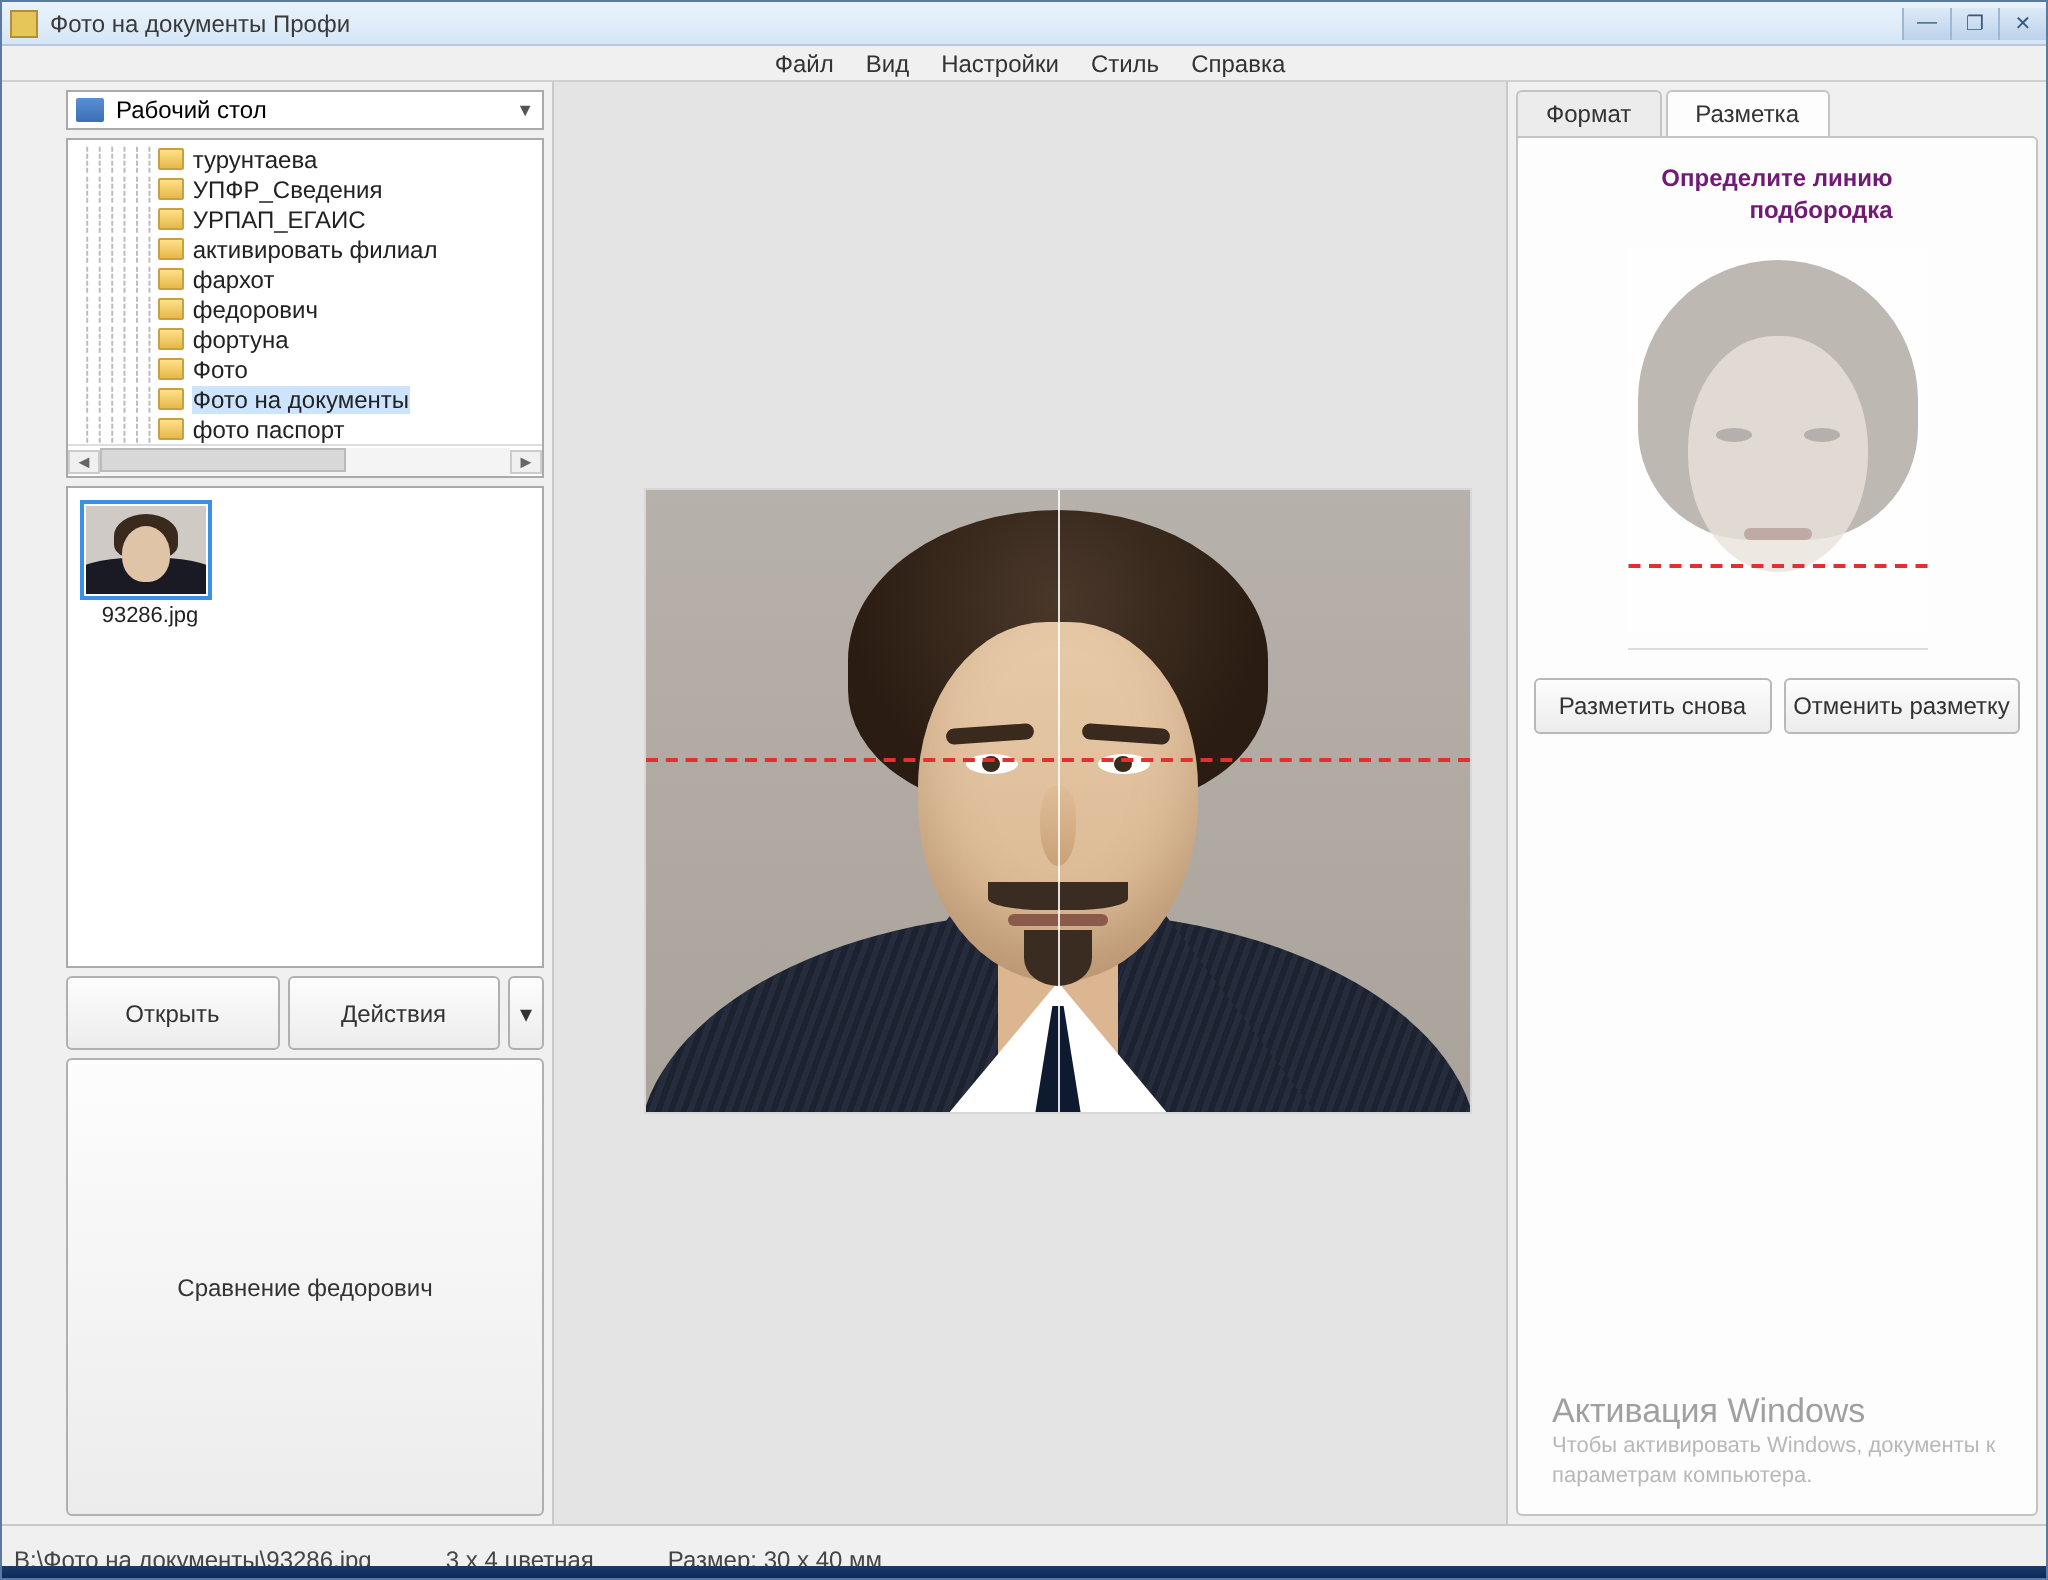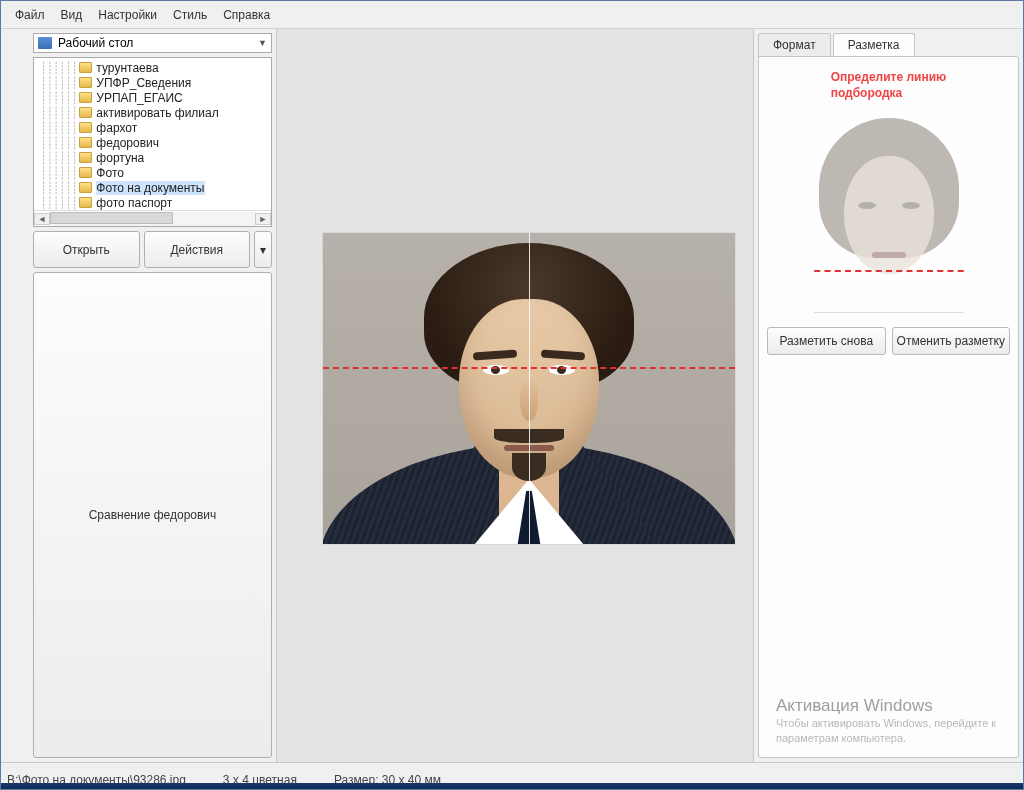--- a/index.html
+++ b/index.html
@@ -9,21 +9,21 @@
 
 
 .titlebar { height: 22px; background: linear-gradient(#eaf3fb,#d6e6f6); display: flex; align-items: center; padding-left: 4px; border-bottom: 1px solid #b8c8d8; }
 .titlebar .app-icon { width: 14px; height: 14px; background: #e6c65a; border:1px solid #b09030; margin-right:6px; }
 .titlebar .title { color:#3a3a3a; flex:1; }
 .wbtn-group { display:flex; }
 .wbtn { width:24px; height:16px; background:linear-gradient(#dce9f6,#bcd3eb); border-left:1px solid #9db8d4; display:flex; align-items:center; justify-content:center; color:#3a5a7a; font-size:10px; cursor:pointer; }
 .wbtn.close { background:linear-gradient(#dce9f6,#bcd3eb); }
 
 
-.menubar { height: 28px; background:#f0f0f0; border-bottom:1px solid #d0d0d0; display:flex; align-items:center; padding-left:6px; gap:0; }
+.menubar { height: 18px; background:#f0f0f0; border-bottom:1px solid #d0d0d0; display:flex; align-items:center; padding-left:6px; gap:0;justify-content:center; }
 .menubar span { padding: 3px 8px; color:#333; cursor:pointer; }
 
 
 .body { flex:1; display:flex; overflow:hidden; }
 
 
 .left { width: 248px; min-width:248px; background:#f0f0f0; border-right:1px solid #c8c8c8; display:flex; flex-direction:column; padding:4px; gap:4px; overflow:hidden;margin-left:28px; }
 
 .dropdown { height:20px; background:#fff; border:1px solid #aaa; display:flex; align-items:center; padding:0 4px; cursor:pointer; }
 .dropdown .dicon { width:14px; height:12px; background:linear-gradient(#5a8fd6,#3a6fb6); margin-right:6px; border-radius:1px; }
@@ -77,21 +77,21 @@
 .photo .lapel-l{left:70px;clip-path:polygon(0 100%,100% 100%,70% 0);} .photo .lapel-r{right:70px;clip-path:polygon(0 100%,100% 100%,30% 0);}
 .photo .vline{position:absolute;left:50%;top:0;bottom:0;width:0;border-left:1px solid rgba(255,255,255,.85);}
 .photo .hline{position:absolute;left:0;right:0;top:134px;height:0;border-top:2px dashed #e03030;}
 
 
 .right { width:270px; min-width:270px; background:#f0f0f0; border-left:1px solid #c8c8c8; display:flex; flex-direction:column; padding:4px; }
 .tabs { display:flex; height:24px; }
 .tab { padding:4px 14px; background:#ececec; border:1px solid #c4c4c4; border-bottom:none; border-radius:3px 3px 0 0; margin-right:2px; cursor:pointer; color:#333;}
 .tab.active { background:#fdfdfd; }
 .tabbody { flex:1; border:1px solid #c4c4c4; background:#fdfdfd; border-radius:0 3px 3px 3px; margin-top:-1px; padding:12px 8px; display:flex; flex-direction:column; align-items:center; position:relative;}
-.tabbody h3 { font-size:13px; font-weight:bold; text-align:left; line-height:1.25; color:#ef4444; font-family:Georgia, serif;}
+.tabbody h3 { font-size:13px; font-weight:bold; text-align:right; line-height:1.25; color:#701a75; font-family:Georgia, serif;}
 .sample { margin-top:10px; padding-bottom:8px; border-bottom:1px solid #ddd; }
 .sample-photo{ width:150px; height:192px; background:#fefefe; position:relative; overflow:hidden;}
 .sample-photo .hair2{position:absolute;left:50%;top:6px;transform:translateX(-50%);width:140px;height:140px;background:#7d7168;border-radius:50% 50% 40% 40%; opacity:.5;}
 .sample-photo .face2{position:absolute;left:50%;top:44px;transform:translateX(-50%);width:90px;height:118px;background:#e8e2da;border-radius:48% 48% 50% 50%; opacity:.8;}
 .sample-photo .e2l,.sample-photo .e2r{position:absolute;top:90px;width:18px;height:7px;background:#888;border-radius:50%;opacity:.5;}
 .sample-photo .e2l{left:44px;} .sample-photo .e2r{right:44px;}
 .sample-photo .m2{position:absolute;left:50%;top:140px;transform:translateX(-50%);width:34px;height:6px;background:#aa8a88;border-radius:3px;opacity:.6;}
 .sample-photo .redline{position:absolute;left:-10px;right:-10px;top:158px;border-top:2px dashed #e03030;}
 .rbtn-row{display:flex;gap:6px;margin-top:14px;width:100%;}
 .rbtn{flex:1;height:28px;background:linear-gradient(#fdfdfd,#ececec);border:1px solid #b8b8b8;border-radius:3px;display:flex;align-items:center;justify-content:center;color:#333;font-size:11px;cursor:pointer;}
@@ -105,20 +105,29 @@
 .statusbar .cell{border-right:1px solid #d8d8d8;padding-right:18px;}
 
 
 .taskbar{height:6px;background:linear-gradient(#1a3a6a,#0a2a5a);}
 </style>
 </head>
 <body>
 
 <div class="window">
 
+  <div class="titlebar">
+    <div class="app-icon"></div>
+    <div class="title">Фото на документы Профи</div>
+    <div class="wbtn-group">
+      <div class="wbtn">—</div>
+      <div class="wbtn">❐</div>
+      <div class="wbtn close">✕</div>
+    </div>
+  </div>
 
   <div class="menubar">
     <span>Файл</span>
     <span>Вид</span>
     <span>Настройки</span>
     <span>Стиль</span>
     <span>Справка</span>
   </div>
 
   <div class="body">
@@ -185,20 +194,32 @@
           </div>
         <div class="tree-scroll">
           <div class="lar">◄</div>
           <div class="track">
               <div class="thumb"></div>
             </div>
           <div class="rar">►</div>
         </div>
       </div>
 
+      <div class="thumbs">
+        <div class="thumb-item">
+          <div class="thumb-frame">
+            <div class="thumb-img">
+              <div class="suit"></div>
+                <div class="hairsm"></div>
+                <div class="headsm"></div>
+            </div>
+          </div>
+          <div class="thumb-name">93286.jpg</div>
+        </div>
+      </div>
 
       <div class="btn-row">
         <div class="btn">
             <span>Открыть</span>
           </div>
         <div class="btn">
             <span>Действия</span>
           </div>
         <div class="btn small-arrow">▾</div>
       </div>
@@ -254,21 +275,21 @@
           <div class="rbtn">
               <span>Разметить снова</span>
             </div>
           <div class="rbtn">
               <span>Отменить разметку</span>
             </div>
         </div>
 
         <div class="watermark">
           <div class="wt">Активация Windows</div>
-          <div class="ws">Чтобы активировать Windows, перейдите к параметрам компьютера.</div>
+          <div class="ws">Чтобы активировать Windows, документы к параметрам компьютера.</div>
         </div>
       </div>
     </div>
 
   </div>
 
   <div class="statusbar">
     <div class="cell">В:\Фото на документы\93286.jpg</div>
     <div class="cell">3 x 4 цветная</div>
     <div>Размер: 30 x 40 мм</div>

